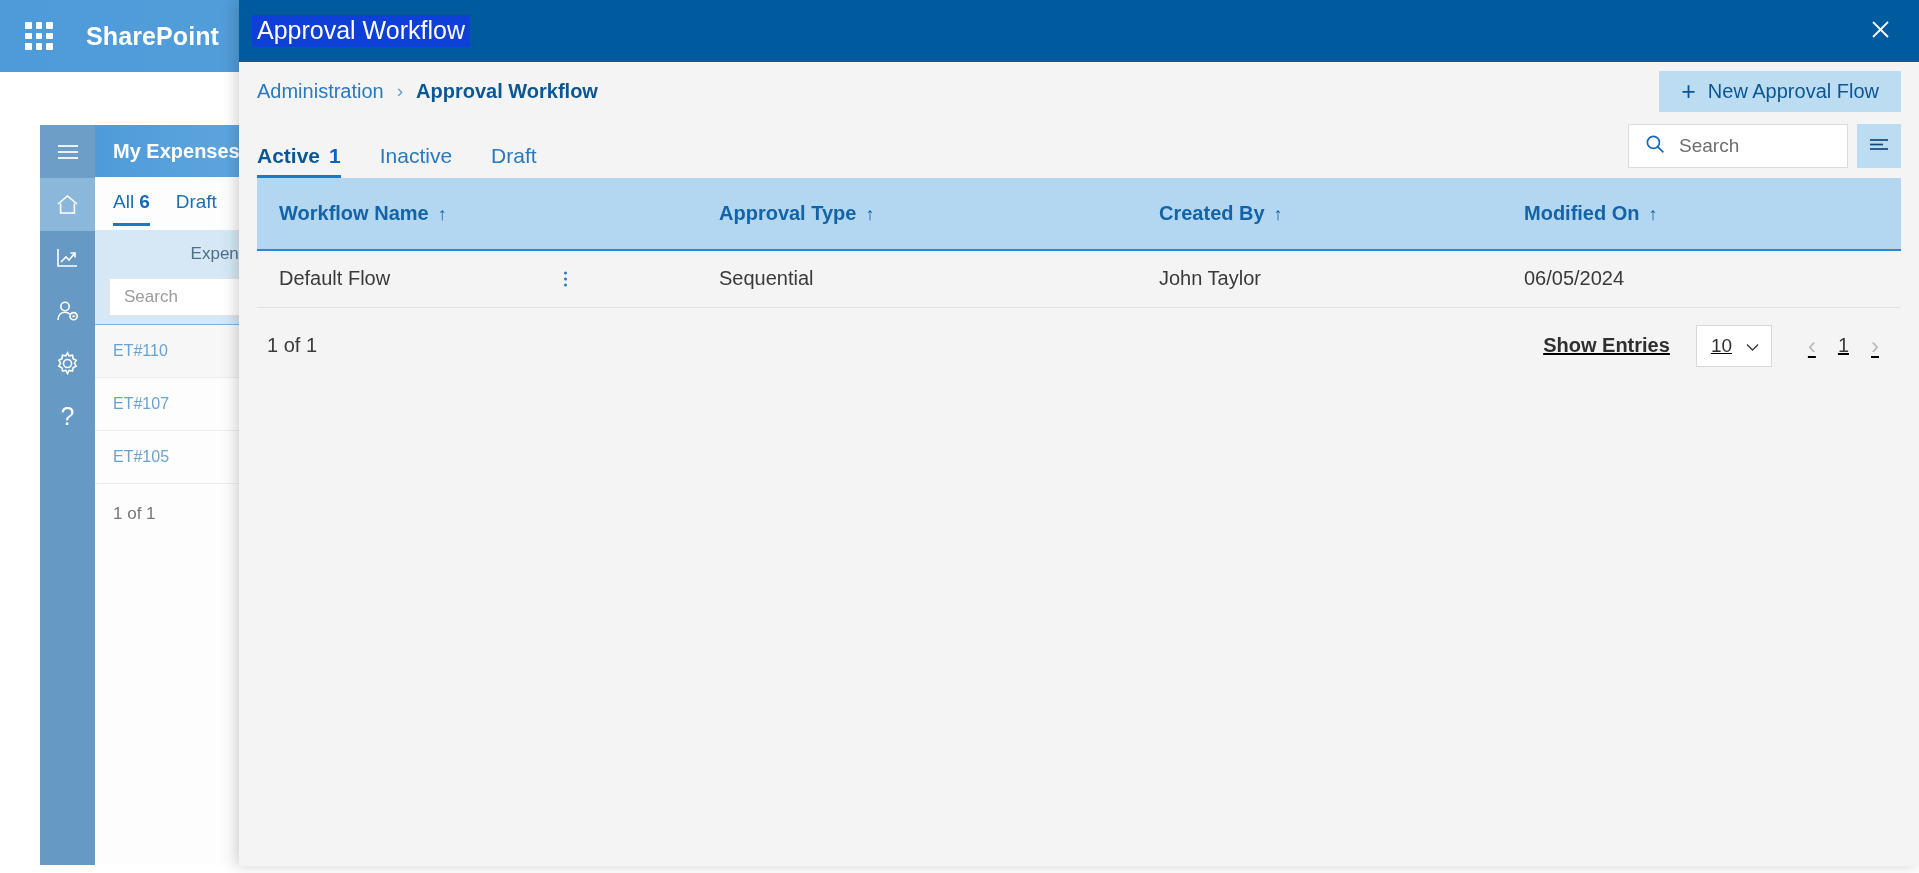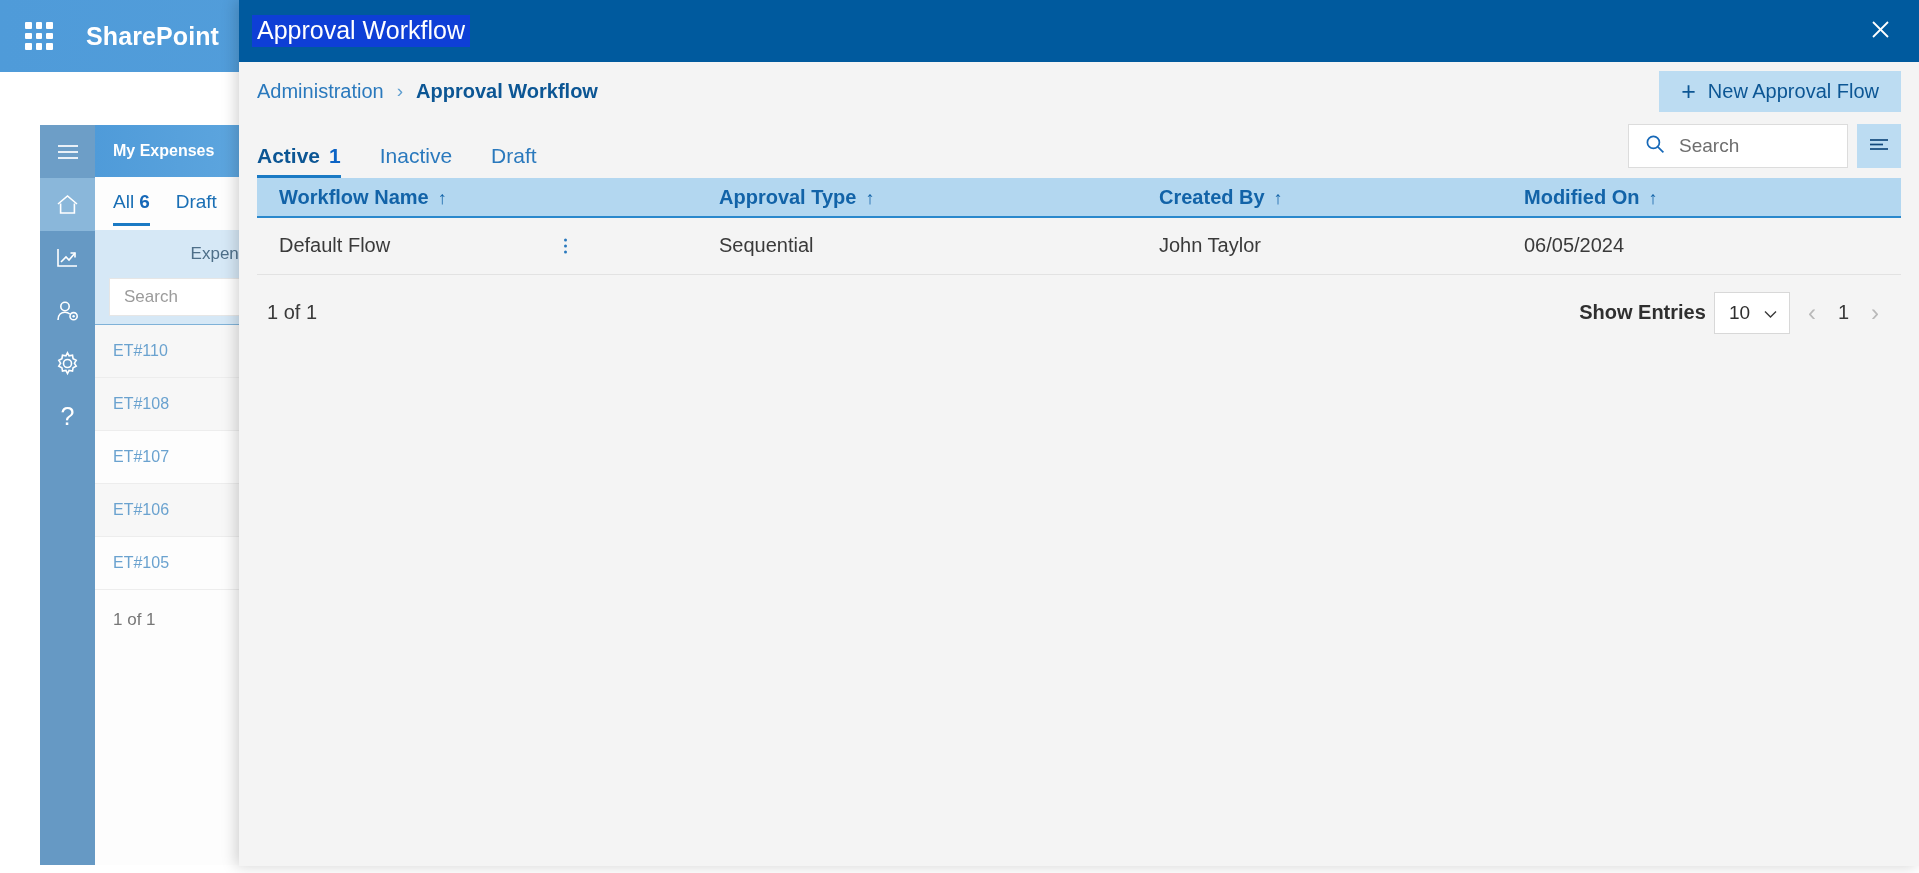--- a/index.html
+++ b/index.html
@@ -31,21 +31,21 @@
     background:#6699c4; display:flex; flex-direction:column; align-items:center; }
   .rail-btn { width:55px; height:53px; display:flex; align-items:center;
     justify-content:center; color:#fff; }
   .rail-btn.top { background:#6d9ec7; }
   .rail-btn.active { background:#8ab7da; }
   .rail-btn svg { display:block; }
 
   .sp-panel { position:absolute; left:95px; top:125px; width:200px; height:740px;
     background:#fdfdfd; }
   .panel-head { height:52px; background: linear-gradient(90deg,#4f9bd9,#62a9e0);
-    color:#fff; font-size:16px; font-weight:bold; display:flex; align-items:center;
+    color:#fff; font-size:20px; font-weight:bold; display:flex; align-items:center;
     padding-left:18px; white-space:nowrap; }
   .panel-tabs { height:53px; display:flex; align-items:center; gap:26px;
     padding-left:18px; font-size:19px; color:#1a6fb5; white-space:nowrap; }
   .panel-tabs .ptab { position:relative; padding-bottom:4px; }
   .panel-tabs .ptab .cnt { color:#1668b8; font-weight:bold; margin-left:5px; }
   .panel-tabs .ptab.sel::after { content:""; position:absolute; left:0; right:0;
     bottom:-9px; height:3px; background:#1a7ac4; }
   .panel-colhead { height:48px; background:#d6e8f6; display:flex; align-items:center;
     padding-left:18px; font-size:17px; color:#4e6f89; white-space:nowrap;justify-content:flex-end; }
   .panel-search-wrap { background:#d6e8f6; padding:0 0 8px 14px; }
@@ -92,37 +92,37 @@
     padding-bottom:6px; }
   .searchbox { width:220px; height:44px; background:#fff; border:1px solid #dcdcdc;
     display:flex; align-items:center; gap:14px; padding:0 16px; }
   .searchbox .ph { color:#6e6e6e; font-size:19px; }
   .filterbtn { width:44px; height:44px; background:#bcdcf2; display:flex;
     align-items:center; justify-content:center; margin-left:9px; }
 
   table.grid { width:calc(100% - 36px); margin:0 18px; border-collapse:collapse;
     table-layout:fixed; }
   table.grid thead th { background:#b3d7f0; color:#1263a8; font-size:20px;
-    font-weight:bold; text-align:left; height:39px; padding:0 0 0 22px;
+    font-weight:bold; text-align:left; height:72px; padding:0 0 0 22px;
     border-bottom:2px solid #2a88cc; white-space:nowrap; }
   table.grid thead th .sortarrow { font-weight:normal; margin-left:9px;
     font-size:18px; color:#1263a8; }
   table.grid tbody td { height:57px; font-size:20px; color:#3a3a3a;
     padding:0 0 0 22px; border-bottom:1px solid #e2e2e2; background:#f4f4f4;
     white-space:nowrap;margin-top:29px; }
   td.namecell { position:relative; }
   .kebab { position:absolute; right:130px; top:50%; transform:translateY(-50%);
     color:#2a79bd; letter-spacing:0; line-height:4px; font-size:17px;
     display:flex; flex-direction:column; gap:3px; align-items:center; }
   .kebab i { width:3px; height:3px; background:#2a79bd; border-radius:50%;
     display:block; }
 
   .gridfoot { display:flex; align-items:center; height:76px; padding:0 40px 0 28px; }
   .foot-count { font-size:20px; color:#3a3a3a; }
-  .foot-right { margin-left:auto; display:flex; align-items:center; gap:8px; }
+  .foot-right { margin-left:auto; display:flex; align-items:center; gap:26px;text-decoration:underline; }
   .showlbl { font-size:20px; color:#2f2f2f; font-weight:bold; }
   .select { width:76px; height:42px; background:#fff; border:1px solid #d8d8d8;
     display:flex; align-items:center; justify-content:space-between;
     padding:0 11px 0 14px; font-size:19px; color:#2f2f2f; }
   .pager { display:flex; align-items:center; gap:22px; margin-left:10px; }
   .pg-arrow { color:#b9b9b9; font-size:24px; line-height:1; }
   .pg-num { font-size:20px; color:#3a3a3a; }
 </style>
 </head>
 <body>
@@ -208,23 +208,21 @@
     </div>
     <div class="panel-colhead">
       <span>Expense ID</span>
       <span style="margin-left:8px">↑</span>
     </div>
     <div class="panel-search-wrap">
       <div class="panel-search">Search</div>
     </div>
     <div class="panel-rule"></div>
     <div class="panel-row odd">ET#110</div>
-    <div class="panel-row odd">ET#108</div>
     <div class="panel-row">ET#107</div>
-    <div class="panel-row odd">ET#106</div>
     <div class="panel-row">ET#105</div>
     <div class="panel-foot">1 of 1</div>
   </div>
   <div class="panel-fade"></div>
 
   <div class="modal">
 
     <div class="modal-head">
       <div class="modal-title">Approval Workflow</div>
       <div class="close-btn">

